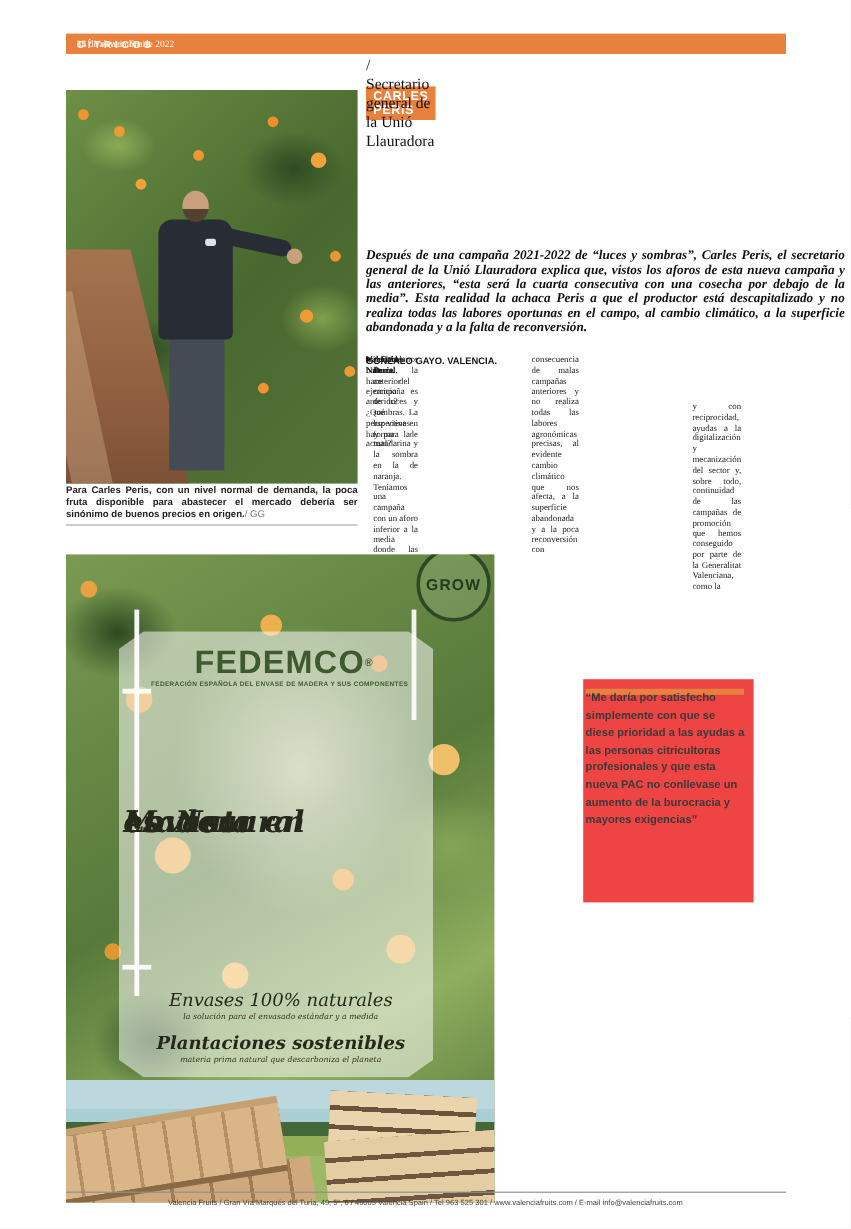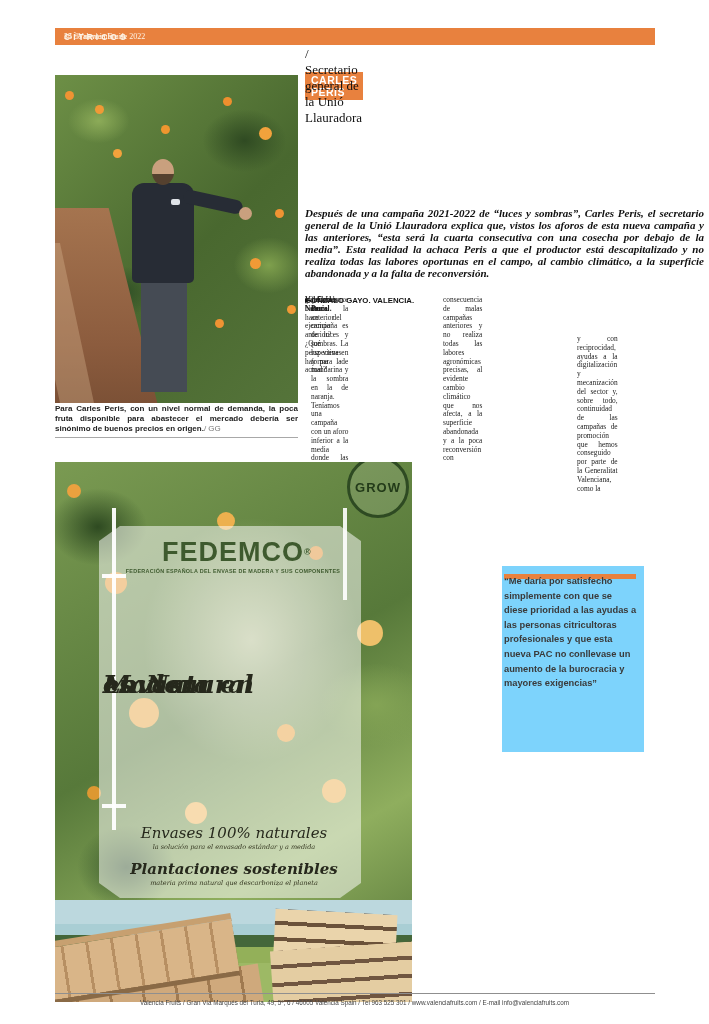--- a/index.html
+++ b/index.html
@@ -67,21 +67,21 @@
           font-size:7.8px;line-height:9px;color:#111;margin-bottom:3px;}
   .byline .tri{position:static;font-size:6px;}
   .bp{position:static;margin:0;font-size:7.4px;line-height:8.8px;text-align:justify;
       text-indent:6px;color:#1c1c1c;}
   .bp.ni{text-indent:0;}
   .bp.it .txt{}
   .bp .lead{font-weight:bold;}
   .bp .lead,.bp .txt{position:static;}
 
   
-  .pullquote{left:486px;top:566px;width:142px;height:186px;background:#7dd3fc;padding:8px 4px 0 2px;margin-left:16px;}
+  .pullquote{left:486px;top:566px;width:142px;height:186px;background:#ef4444;padding:8px 4px 0 2px;}
   .pq-bar{position:static;display:block;width:132px;height:5px;background:#E8813E;margin-bottom:11px;}
   .pq-text{position:static;display:block;width:134px;font-family:"Liberation Sans",sans-serif;
            font-weight:bold;font-size:9.3px;line-height:14.6px;color:#3a3a3a;}
 
   
   .ad{left:55px;top:462px;width:357px;height:540px;overflow:hidden;
     background-image:
       radial-gradient(150px 170px at 55% 33%, rgba(246,240,208,.55), rgba(246,240,208,0) 72%),
       radial-gradient(70px 55px at 12% 12%, #2e4a21 0%, rgba(46,74,33,0) 70%),
       radial-gradient(80px 60px at 90% 45%, #84a455 0%, rgba(132,164,85,0) 70%),

